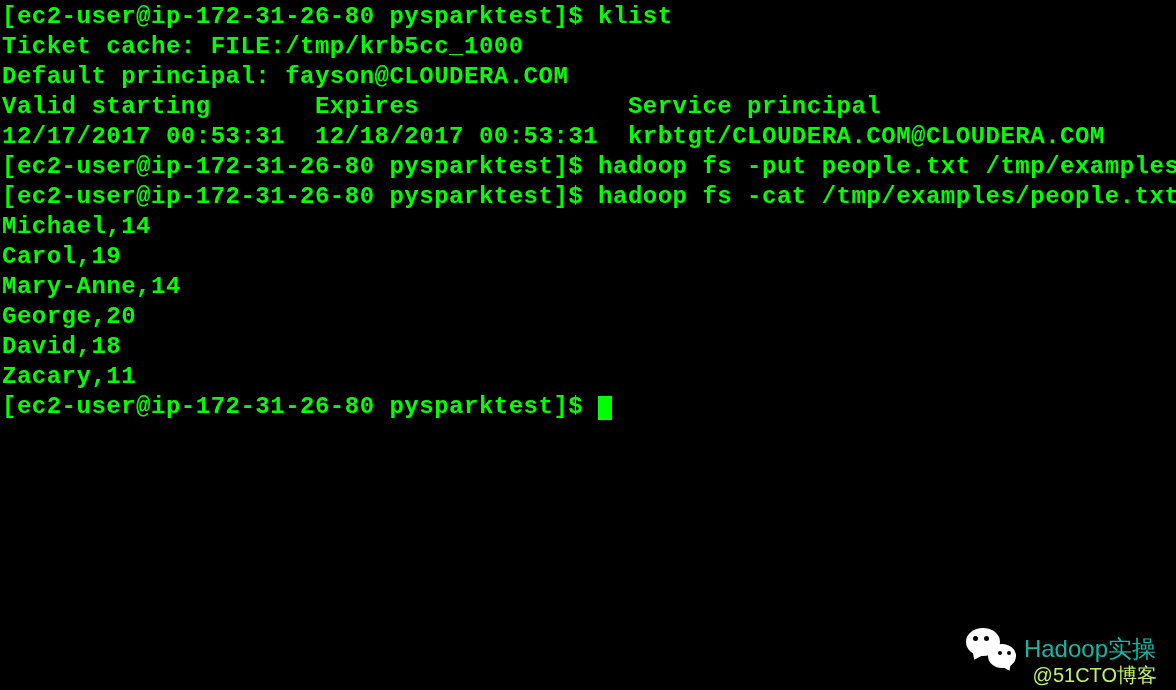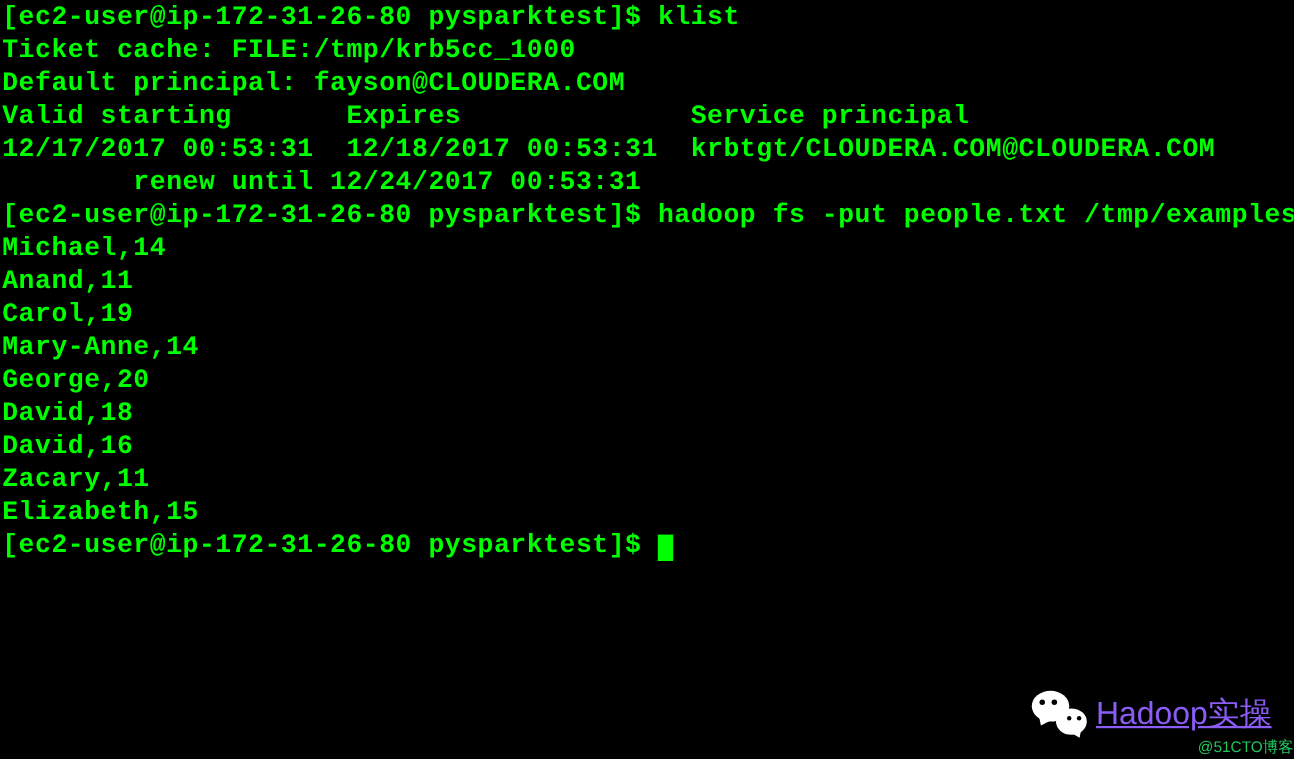--- a/index.html
+++ b/index.html
@@ -106,57 +106,53 @@
       background-color: #000;
       border-radius: 50%;
     }
     .eye-sm {
       width: 4px;
       height: 4px;
       background-color: #000;
       border-radius: 50%;
     }
     .watermark-text {
-      color: #8b5cf6;
+      color: #14b8a6;
       font-family: sans-serif;
-      font-size: 29px;
+      font-size: 24px;
       font-weight: normal;
-      text-decoration: underline;
     }
     .sub-watermark {
       position: absolute;
       bottom: 2px;
-      right: 0;
-      color: #22c55e;
+      right: 19px;
+      color: #bef264;
       font-family: sans-serif;
-      font-size: 14px;
+      font-size: 20px;
       font-weight: normal;
     }
   </style>
 </head>
 <body>
 
 <div>
   <div class="terminal-line">[ec2-user@ip-172-31-26-80 pysparktest]$ klist</div>
   <div class="terminal-line">Ticket cache: FILE:/tmp/krb5cc_1000</div>
   <div class="terminal-line">Default principal: fayson@CLOUDERA.COM</div>
   <div class="terminal-line"></div>
   <div class="terminal-line">Valid starting       Expires              Service principal</div>
   <div class="terminal-line">12/17/2017 00:53:31  12/18/2017 00:53:31  krbtgt/CLOUDERA.COM@CLOUDERA.COM</div>
-  <div class="terminal-line">        renew until 12/24/2017 00:53:31</div>
   <div class="terminal-line">[ec2-user@ip-172-31-26-80 pysparktest]$ hadoop fs -put people.txt /tmp/examples</div>
+  <div class="terminal-line">[ec2-user@ip-172-31-26-80 pysparktest]$ hadoop fs -cat /tmp/examples/people.txt</div>
   <div class="terminal-line">Michael,14</div>
-  <div class="terminal-line">Anand,11</div>
   <div class="terminal-line">Carol,19</div>
   <div class="terminal-line">Mary-Anne,14</div>
   <div class="terminal-line">George,20</div>
   <div class="terminal-line">David,18</div>
-  <div class="terminal-line">David,16</div>
   <div class="terminal-line">Zacary,11</div>
-  <div class="terminal-line">Elizabeth,15</div>
   <div class="terminal-line"><span>[ec2-user@ip-172-31-26-80 pysparktest]$ </span><span class="cursor"></span></div>
 </div>
 
 <div class="watermark">
   <div class="wechat-icon">
     <div class="wechat-bubble-big">
       <div class="eyes-big">
           <div class="eye"></div>
           <div class="eye"></div>
         </div>

